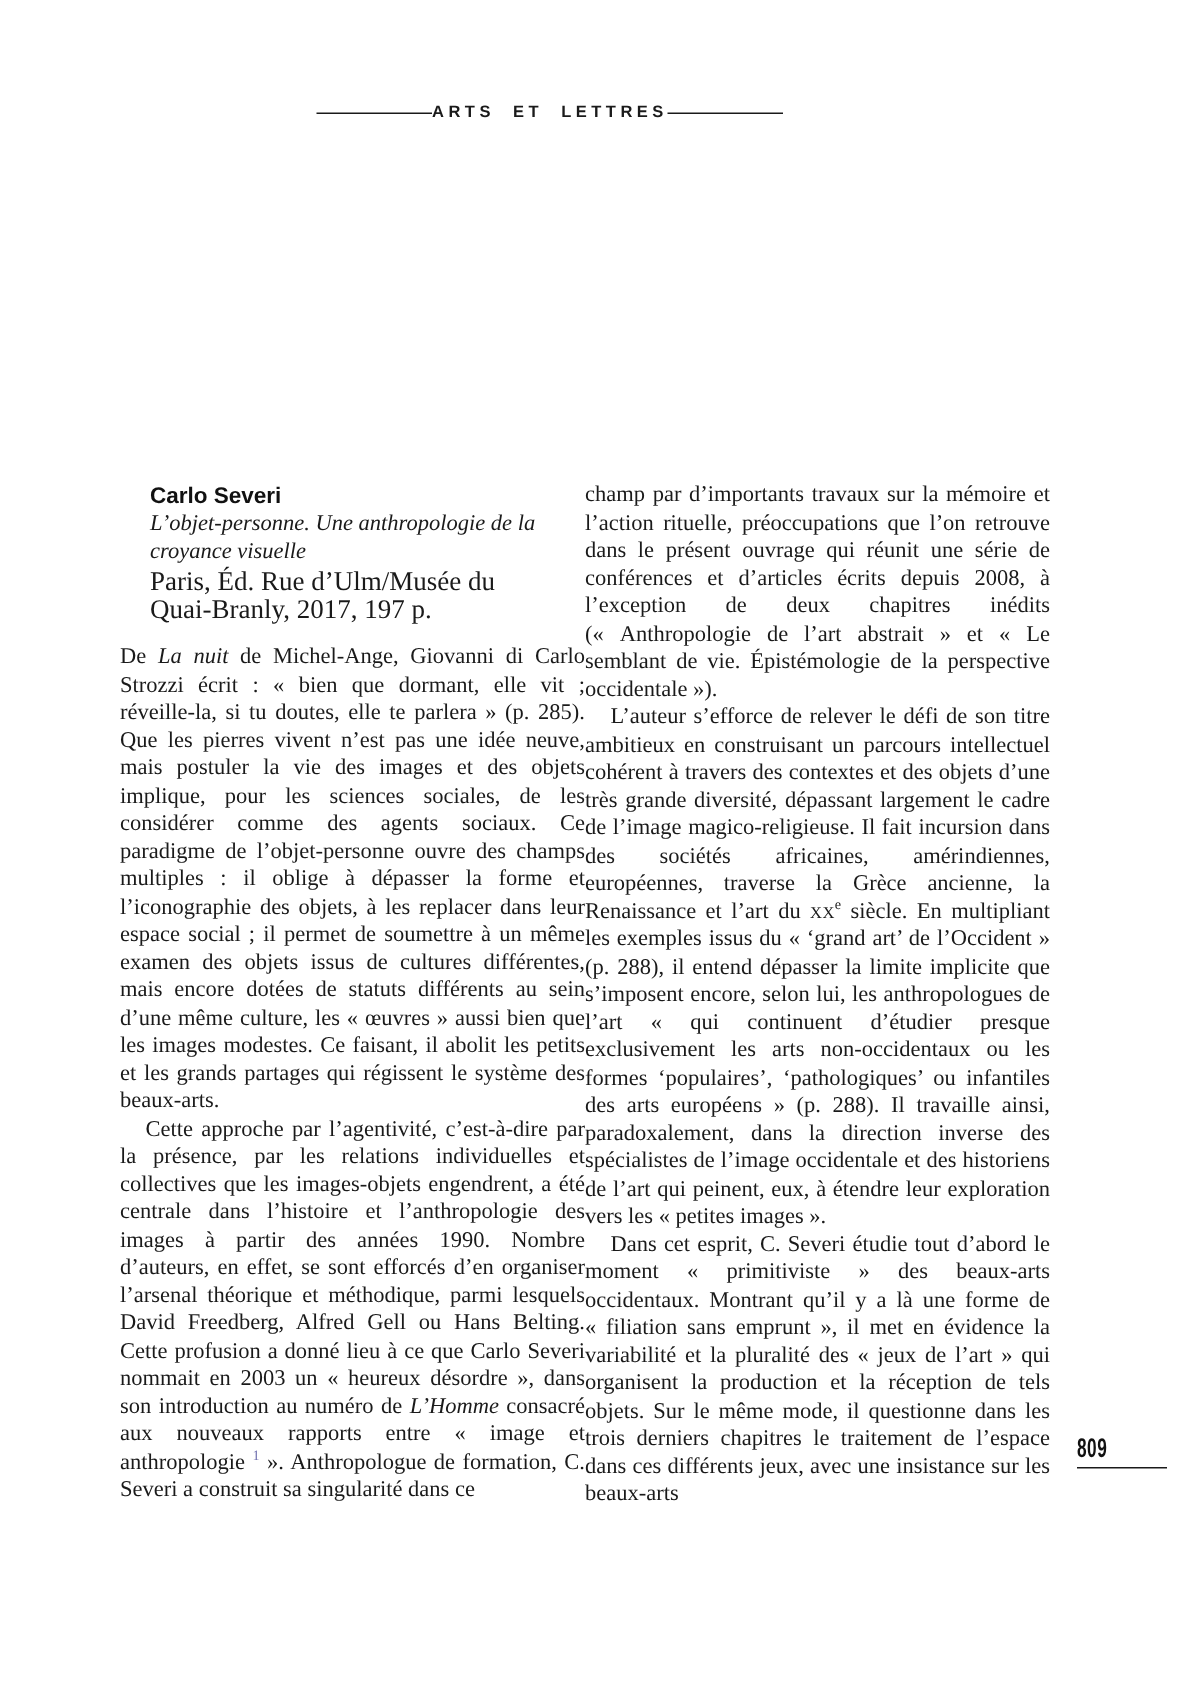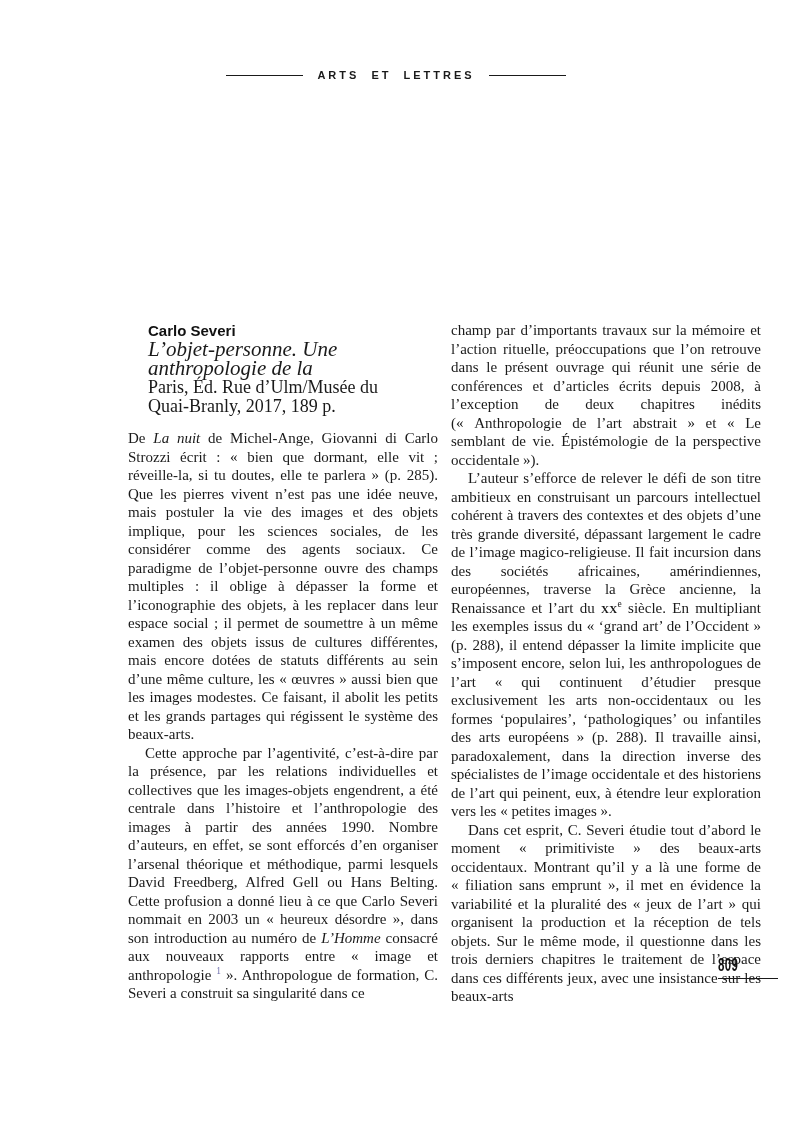--- a/index.html
+++ b/index.html
@@ -12,56 +12,56 @@
   }
   .page {
     position: relative;
     width: 800px; height: 1130px;
     background: var(--page-bg, #ffffff);
   }
 
   
   .running-head {
     position: absolute;
-    top: 67px; left: 226px; width: 340px; height: 16px;
-    display: flex; align-items: center; justify-content: space-between;
+    top: 67px; left: 211px; width: 340px; height: 16px;
+    display: flex; align-items: center; 
   }
   .running-head .rule {
     width: 77px; height: 0;
     border-top: 1.4px solid var(--rule-color, #1a1a1a);
   }
   .running-head-title {
     font-family: "Liberation Sans", sans-serif;
     font-weight: 700;
     font-size: 11px;
     letter-spacing: 3px;
     word-spacing: 6px;
     color: var(--text-color, #1a1a1a);
     white-space: nowrap;
   }
 
   
   .columns {
     position: absolute;
     top: 321px; left: 80px; width: 633px;
-    display: flex; gap: 13px; margin-left: 48px;
+    display: flex; 
   }
   .col { width: 310px; }
 
   
   .book-heading { padding-left: 20px; margin-bottom: 13px; }
   .book-author {
     font-family: "Liberation Sans", sans-serif;
     font-weight: 700;
     font-size: 15px; line-height: 19px;
     color: #111111;
   }
   .book-title {
     font-style: italic;
-    font-size: 21px; line-height: 19px;
+    font-size: 15px; line-height: 19px;
   }
   .book-pub {
     font-size: 18px; line-height: 19px;
   }
 
   
   .para {
     margin: 0;
     font-size: 15px;
     line-height: 18.5px;
@@ -69,21 +69,21 @@
     hyphens: manual;
   }
   .para.indent { text-indent: 17px; }
   .para em { }
   .para sup {
     font-size: 9.5px;
     line-height: 0;
     vertical-align: super;
   }
   .para sup.footnote { color: var(--footnote-marker-color, #6f6fae); }
-  .para .smallcaps { font-variant: small-caps; letter-spacing: 0.3px; font-weight: bold; }
+  .para .smallcaps { font-variant: small-caps; letter-spacing: 0.3px; }
 
   
   .folio {
     position: absolute;
     left: 718px; top: 955px; width: 60px;
   }
   .folio-number {
     font-family: "Liberation Sans", sans-serif;
     font-weight: 700;
     font-size: 18px; line-height: 20px;
@@ -109,22 +109,23 @@
     <span class="running-head-title">ARTS ET LETTRES</span>
     <span class="rule"></span>
   </header>
 
   <main class="columns">
 
     <section class="col col-left">
       <div class="book-heading">
         <div class="book-author">Carlo Severi</div>
         <div class="book-title">L’objet-personne. Une anthropologie de la</div>
+        <div class="book-title">croyance visuelle</div>
         <div class="book-pub">Paris, Éd. Rue d’Ulm/Musée du</div>
-        <div class="book-pub">Quai-Branly, 2017, 189 p.</div>
+        <div class="book-pub">Quai-Branly, 2017, 197 p.</div>
       </div>
       <p class="para">De <em>La nuit</em> de Michel-Ange, Giovanni di Carlo Strozzi écrit&nbsp;: «&nbsp;bien que dormant, elle vit&nbsp;; réveille-la, si tu doutes, elle te parlera&nbsp;» (p.&nbsp;285). Que les pierres vivent n’est pas une idée neuve, mais postuler la vie des images et des objets implique, pour les sciences sociales, de les considérer comme des agents sociaux. Ce paradigme de l’objet-personne ouvre des champs multiples&nbsp;: il oblige à dépasser la forme et l’iconographie des objets, à les replacer dans leur espace social&nbsp;; il permet de soumettre à un même examen des objets issus de cultures différentes, mais encore dotées de statuts différents au sein d’une même culture, les «&nbsp;œuvres&nbsp;» aussi bien que les images modestes. Ce faisant, il abolit les petits et les grands partages qui régissent le système des beaux-arts.</p>
       <p class="para indent">Cette approche par l’agentivité, c’est-à-dire par la présence, par les relations indivi­duelles et collectives que les images-objets engendrent, a été centrale dans l’histoire et l’anthropologie des images à partir des années 1990. Nombre d’auteurs, en effet, se sont efforcés d’en organiser l’arsenal théo­rique et méthodique, parmi lesquels David Freedberg, Alfred Gell ou Hans Belting. Cette profusion a donné lieu à ce que Carlo Severi nommait en 2003 un «&nbsp;heureux désordre&nbsp;», dans son introduction au numéro de <em>L’Homme</em> consacré aux nouveaux rapports entre «&nbsp;image et anthropologie&nbsp;<sup class="footnote">1</sup>&nbsp;». Anthropologue de forma­tion, C. Severi a construit sa singularité dans ce</p>
     </section>
 
     <section class="col col-right">
       <p class="para">champ par d’importants travaux sur la mémoire et l’action rituelle, préoccupations que l’on retrouve dans le présent ouvrage qui réunit une série de conférences et d’articles écrits depuis 2008, à l’exception de deux chapitres inédits («&nbsp;Anthropologie de l’art abstrait&nbsp;» et «&nbsp;Le semblant de vie. Épistémologie de la perspective occidentale&nbsp;»).</p>
       <p class="para indent">L’auteur s’efforce de relever le défi de son titre ambitieux en construisant un parcours intellectuel cohérent à travers des contextes et des objets d’une très grande diversité, dépassant largement le cadre de l’image magico-religieuse. Il fait incursion dans des sociétés africaines, amérindiennes, européennes, traverse la Grèce ancienne, la Renaissance et l’art du <span class="smallcaps">xx</span><sup>e</sup> siècle. En multi­pliant les exemples issus du «&nbsp;‘grand art’ de l’Occident&nbsp;» (p. 288), il entend dépasser la limite implicite que s’imposent encore, selon lui, les anthropologues de l’art «&nbsp;qui continuent d’étudier presque exclusivement les arts non-occidentaux ou les formes ‘popu­laires’, ‘pathologiques’ ou infantiles des arts européens&nbsp;» (p. 288). Il travaille ainsi, para­doxalement, dans la direction inverse des spécialistes de l’image occidentale et des historiens de l’art qui peinent, eux, à étendre leur exploration vers les «&nbsp;petites images&nbsp;».</p>
       <p class="para indent">Dans cet esprit, C. Severi étudie tout d’abord le moment «&nbsp;primitiviste&nbsp;» des beaux-arts occidentaux. Montrant qu’il y a là une forme de «&nbsp;filiation sans emprunt&nbsp;», il met en évidence la variabilité et la pluralité des «&nbsp;jeux de l’art&nbsp;» qui organisent la production et la réception de tels objets. Sur le même mode, il questionne dans les trois derniers chapitres le traitement de l’espace dans ces différents jeux, avec une insistance sur les beaux-arts</p>
     </section>

